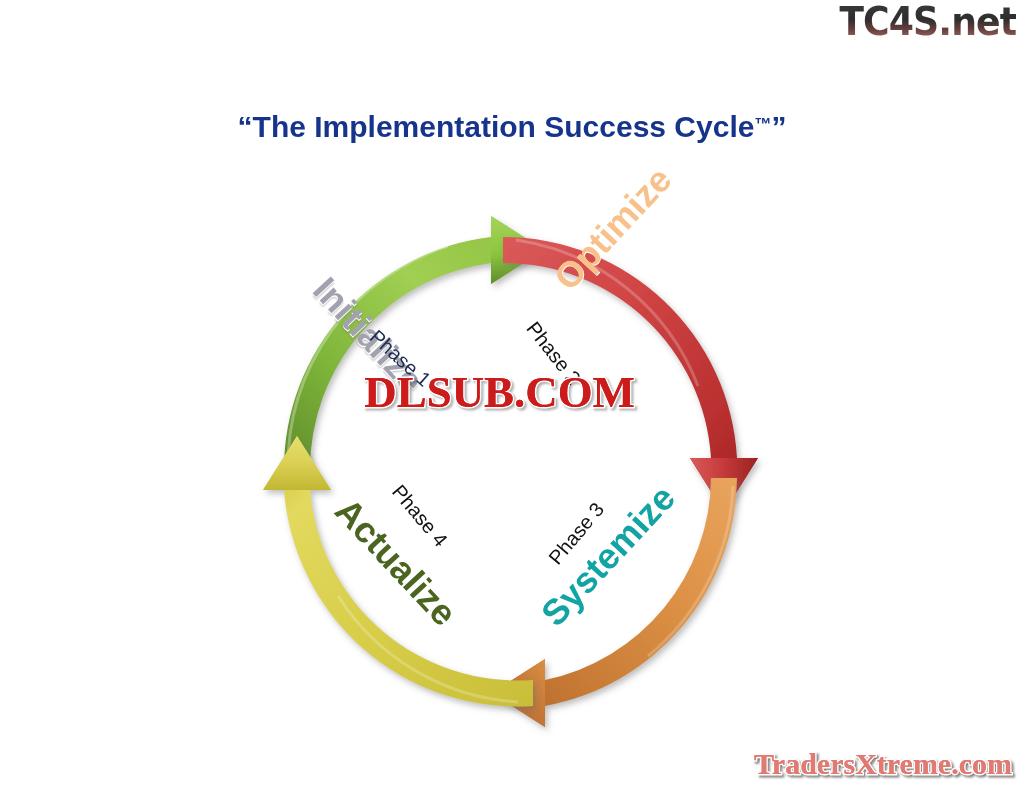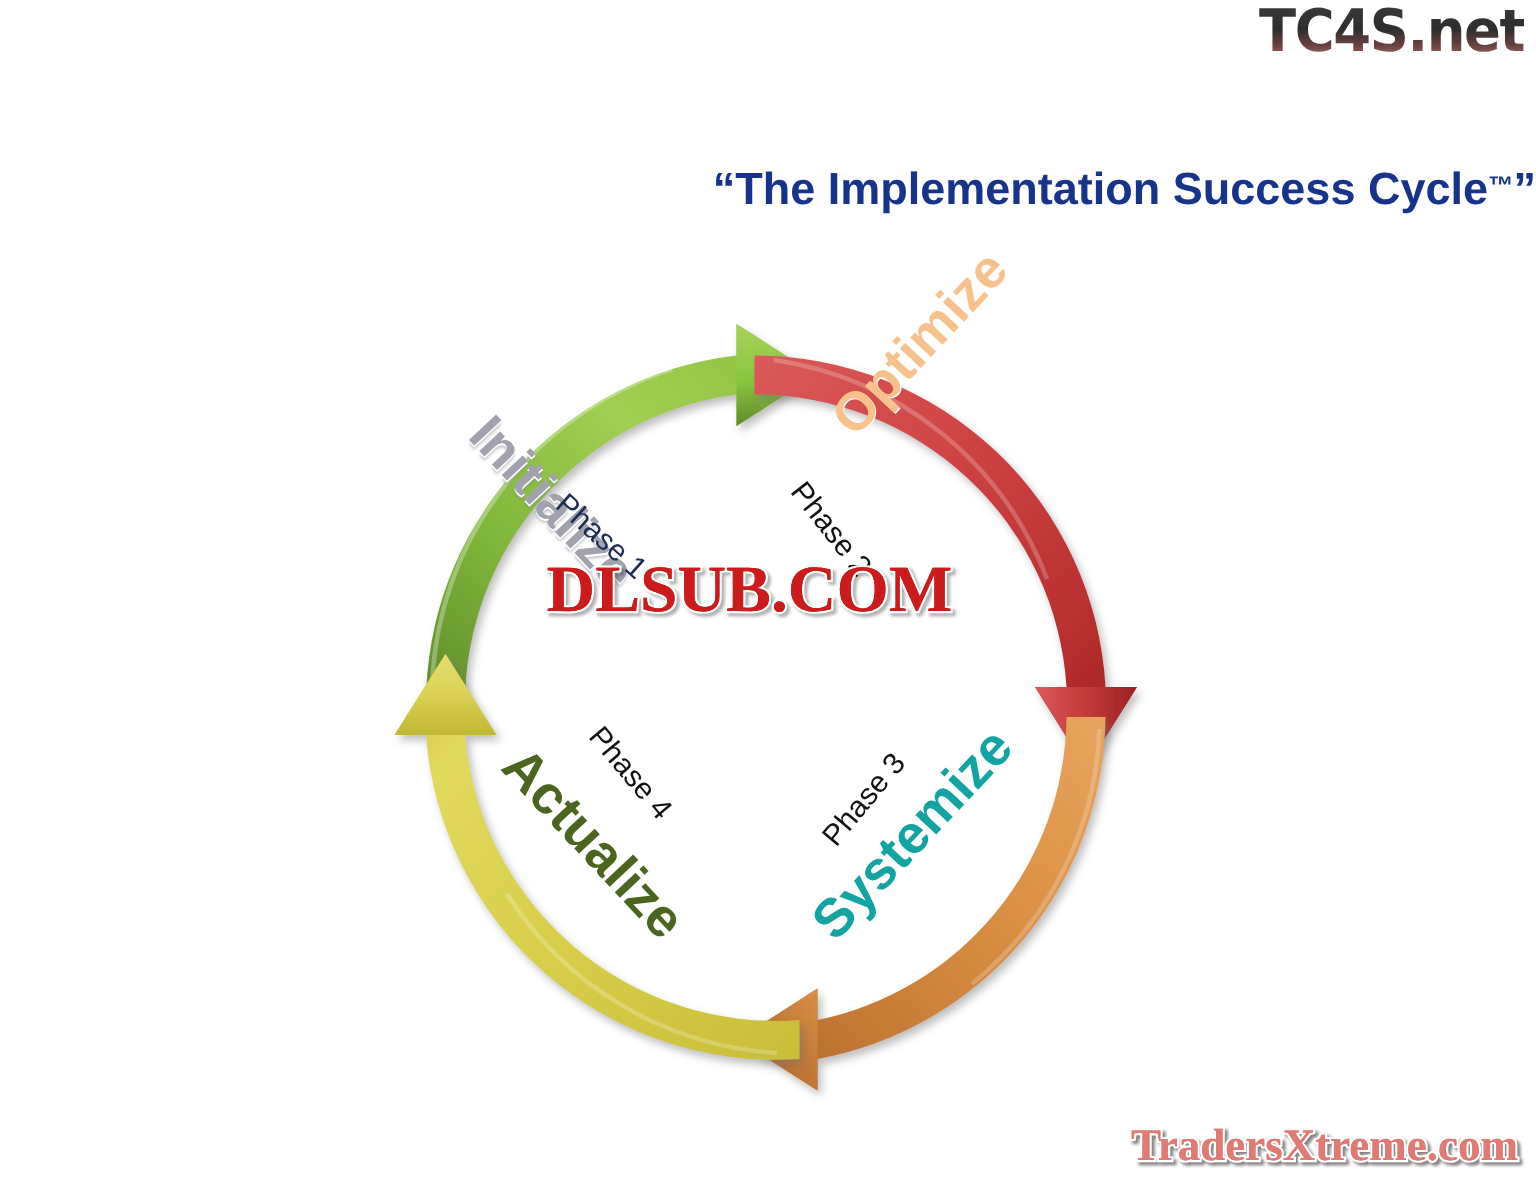--- a/index.html
+++ b/index.html
@@ -34,21 +34,21 @@
     transform: scaleX(0.93);
     transform-origin: right top;
   }
 
   
   #page-title {
     position: absolute;
     top: 110px;
     left: 0;
     width: 1024px;
-    text-align: right;
+    text-align: center;
     font-family: "Liberation Sans", sans-serif;
     font-size: 30px;
     font-weight: 600;
     color: #16348c;
     letter-spacing: 0px;
     white-space: nowrap;
   }
   #page-title .tm {
     font-size: 17px;
     vertical-align: 7px;

